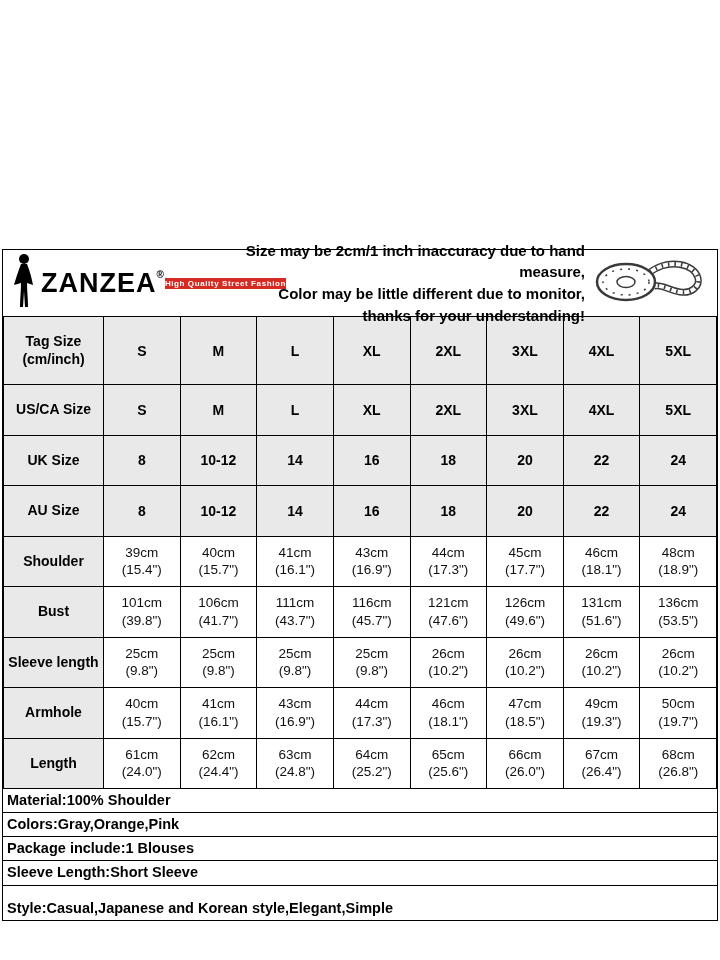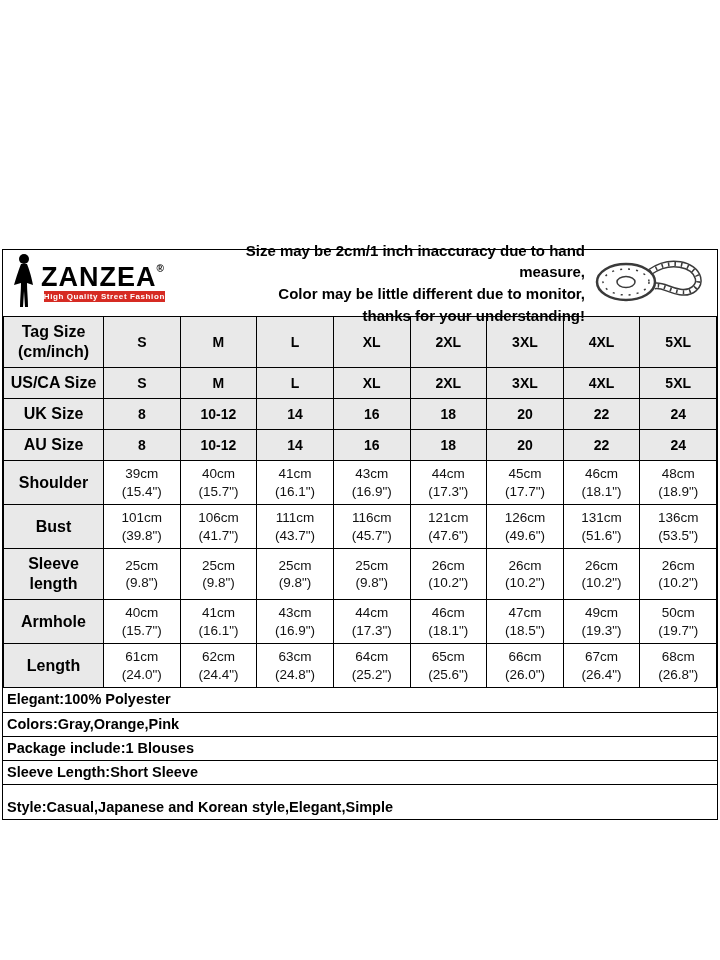--- a/index.html
+++ b/index.html
@@ -13,36 +13,36 @@
     position: absolute; top: 249px; left: 2px; width: 716px;
     border: 1px solid #000; background: #fff;
   }
   
   .sheet-header {
     display: flex; align-items: center;
     height: 66px; padding: 2px 6px;
   }
   .logo-block { display: flex; align-items: center; width: 186px; flex: 0 0 auto; }
   .logo-figure { flex: 0 0 auto; margin-right: 4px; }
-  .logo-text { display: flex; flex-direction: column; align-items: flex-end; }
+  .logo-text { display: flex; flex-direction: row; align-items: center; }
   .brand-line { font-weight: bold; font-size: 27px; letter-spacing: 1px; line-height: 1; color: #000; }
   .brand-line .reg { font-size: 10px; vertical-align: top; font-weight: bold; }
   .tagline {
     margin-top: 0; background: #d62b23; color: #fff;
     font-size: 8px; font-weight: bold; letter-spacing: 0.6px;
     padding: 1px 0; white-space: nowrap;
   }
   .notice { flex: 1 1 auto; text-align: right; font-weight: bold; font-size: 15px; line-height: 1.45; padding: 0 4px; }
   .tape-wrap { flex: 0 0 auto; width: 122px; display: flex; justify-content: center; align-items: center; }
   
   table.size-chart { width: 100%; border-collapse: collapse; table-layout: fixed; }
   table.size-chart td { border: 1px solid #000; text-align: center; vertical-align: middle; }
   td.label-cell {
-    background: #e9e9e9; font-weight: bold; font-size: 16px;
-    padding: 5px 2px; line-height: 1.25;
+    background: #e9e9e9; font-weight: bold; font-size: 14px;
+    padding: 16px 2px; line-height: 1.25;
   }
   td.size-cell {
     background: #e9e9e9; font-weight: bold; font-size: 14px;
     height: 26px; padding: 4px 2px;
   }
   td.measure-cell {
     background: #fff; font-size: 13.5px; font-weight: normal;
     padding: 4px 2px; line-height: 1.3; height: 36px; color: #111;
   }
   
@@ -339,21 +339,21 @@
             </td>
             <td class="measure-cell">
               <div>68cm</div>
               <div>(26.8")</div>
             </td>
           </tr>
         </tbody>
     </table>
 
     <div class="details" id="footer-lines">
-        <div class="detail-line">Elegant:100% Polyester</div>
+        <div class="detail-line">Material:100% Shoulder</div>
         <div class="detail-line">Colors:Gray,Orange,Pink</div>
         <div class="detail-line">Package include:1 Blouses</div>
         <div class="detail-line">Sleeve Length:Short Sleeve</div>
         <div class="detail-line">Style:Casual,Japanese and Korean style,Elegant,Simple</div>
       </div>
 
   </div>
 </div>
 
 </body></html>

